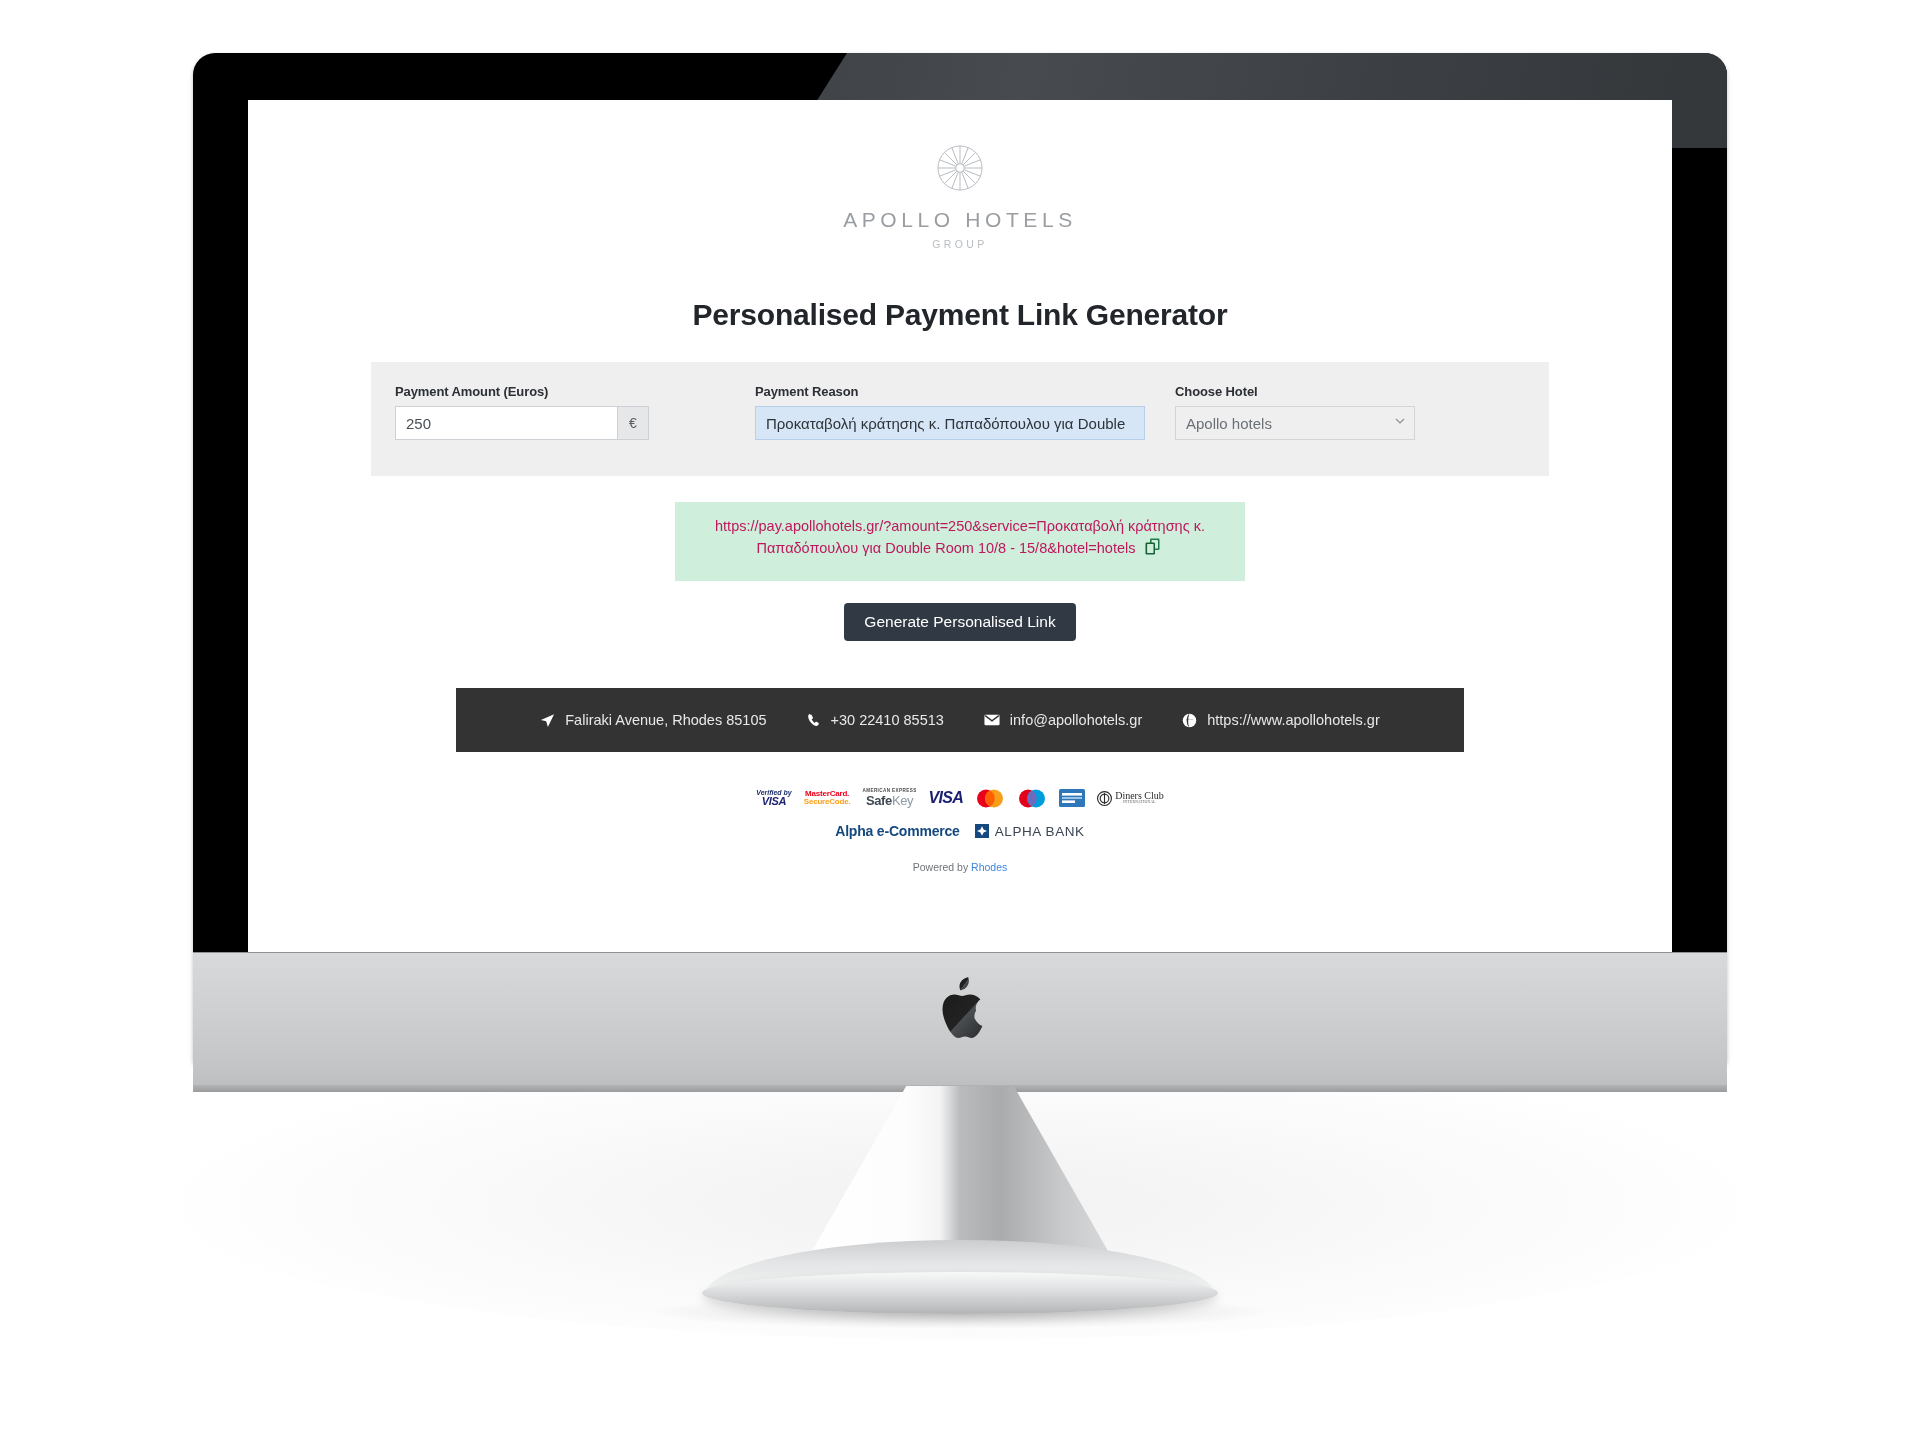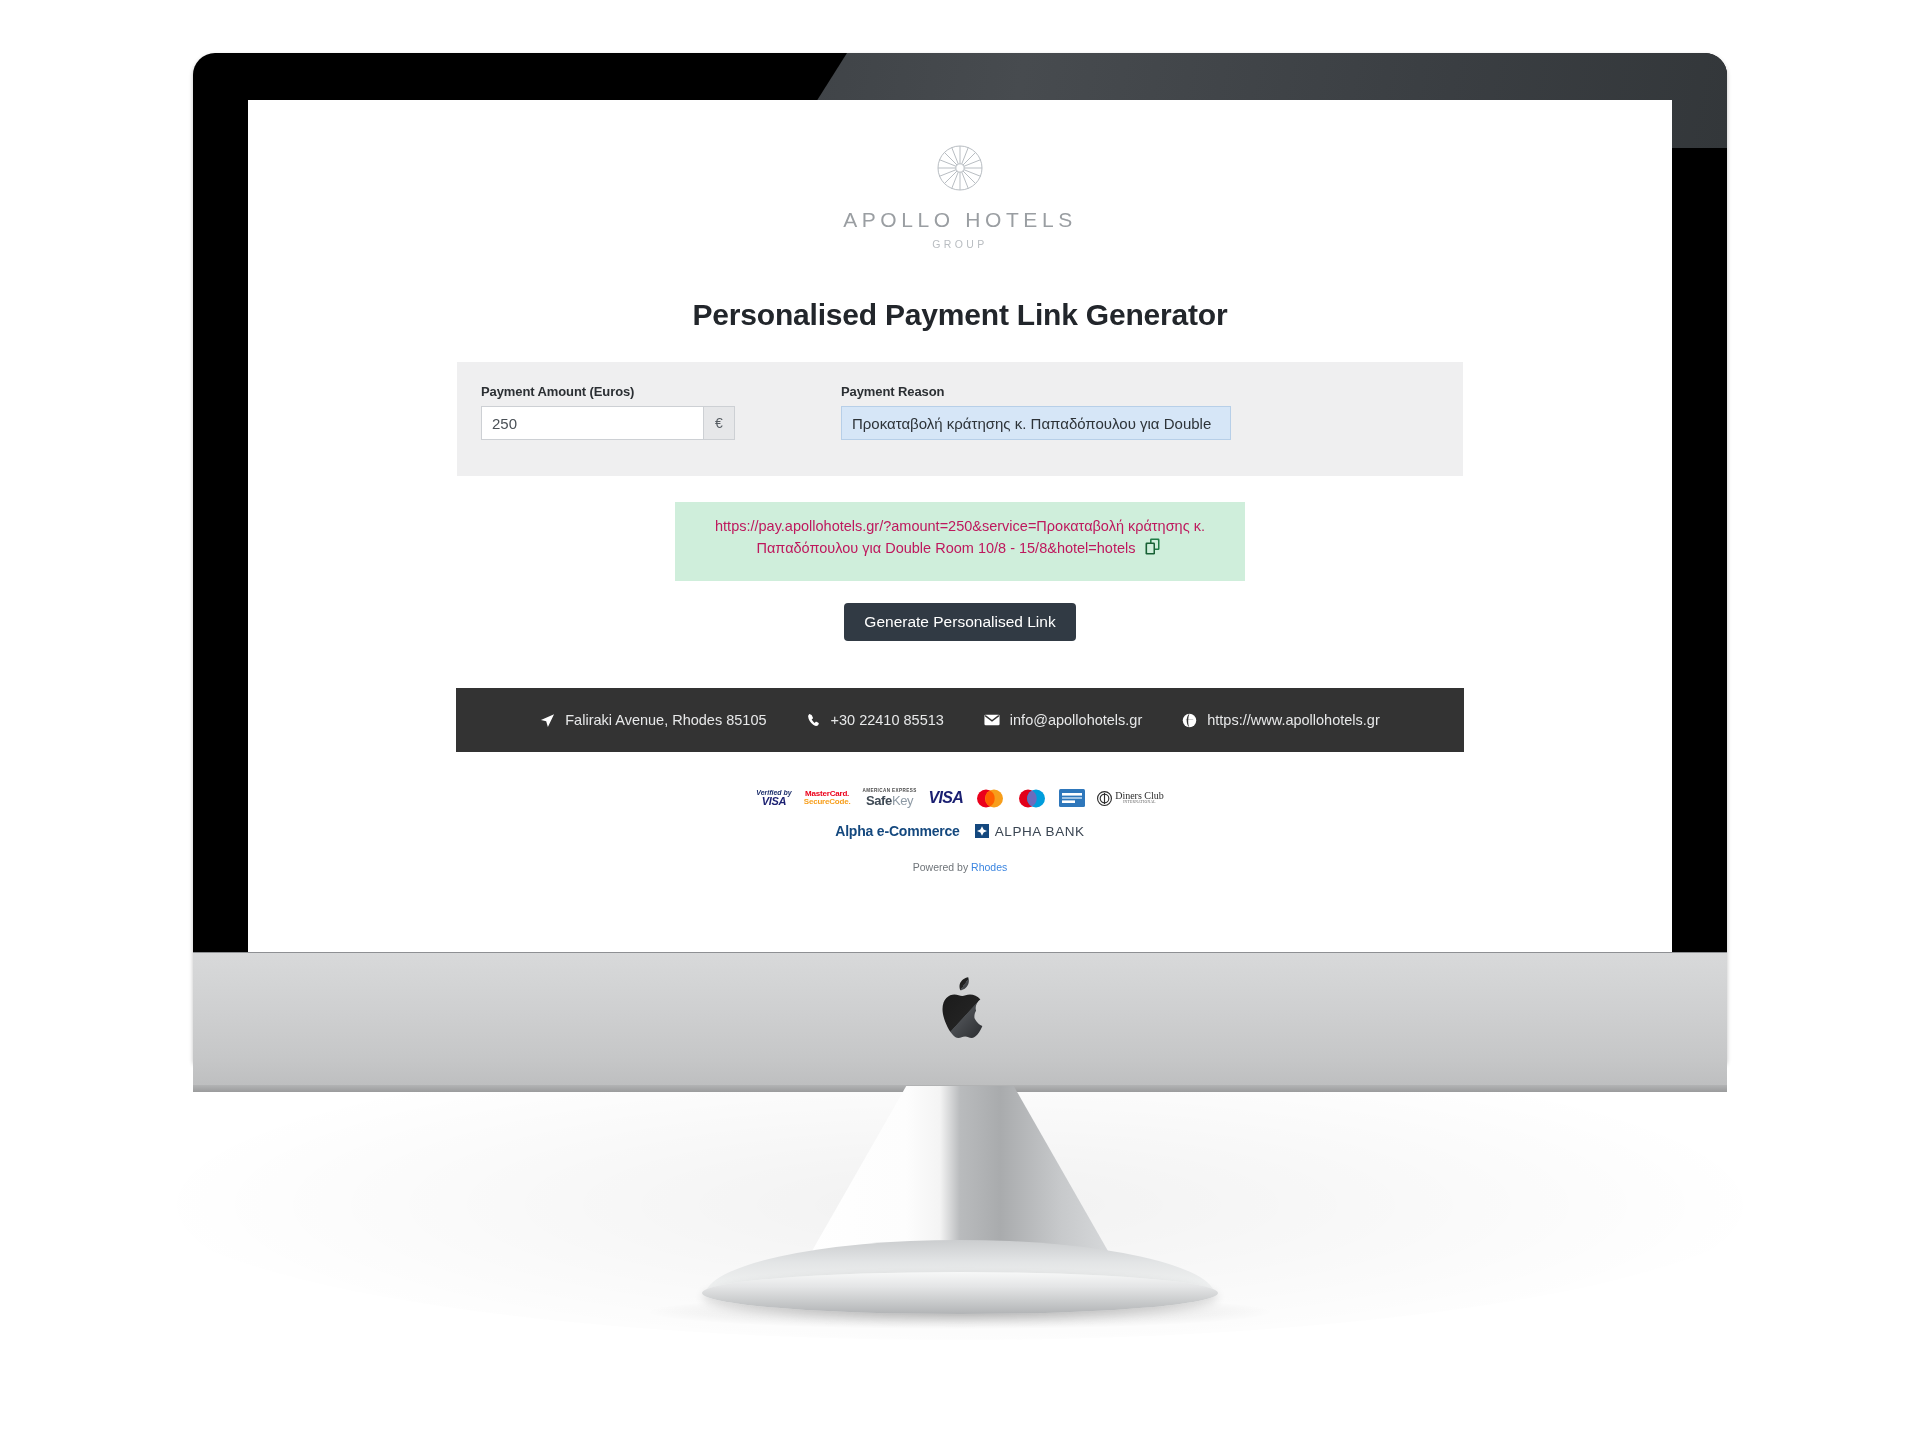--- a/index.html
+++ b/index.html
@@ -98,21 +98,21 @@
   .brand-sub {
     margin-top:6px; font-size:10.5px; letter-spacing:3.4px; color:#b9bdc1;
   }
 
   h1.page-title {
     margin:48px 0 0 0; text-align:center;
     font-size:30px; font-weight:700; color:#22262b; letter-spacing:-0.2px;
   }
 
   .form-panel {
-    margin:30px auto 0 auto; width:1006px; background:#efeff0;
+    margin:30px auto 0 auto; width:1178px; background:#efeff0;
     padding:22px 24px 36px 24px;
   }
   .form-row { display:flex; align-items:flex-start; gap:0; }
   .field { }
   .field.amount { width:300px; }
   .field.reason { width:390px; margin-left:60px; }
   .field.hotel  { width:240px; margin-left:30px; }
 
   .field-label {
     font-size:13px; font-weight:700; color:#2b2f33; margin-bottom:7px;
@@ -258,20 +258,31 @@
                 <input class="text-input" type="text" value="250" style="">
                 <div class="input-addon">€</div>
               </div>
             </div>
 
             <div class="field reason">
               <div class="field-label">Payment Reason</div>
               <div class="fake-input">Προκαταβολή κράτησης κ. Παπαδόπουλου για Double</div>
             </div>
 
+            <div class="field hotel">
+              <div class="field-label">Choose Hotel</div>
+              <div class="select-wrap">
+                <select class="hotel-select">
+                  <option>Apollo hotels</option>
+                </select>
+                <svg class="select-chevron" viewBox="0 0 10 6">
+                  <path d="M1 1 L5 5 L9 1" fill="none" stroke="#8b9096" stroke-width="1.2"></path>
+                </svg>
+              </div>
+            </div>
 
           </div>
         </div>
 
         <div class="link-box">
           <span>https://pay.apollohotels.gr/?amount=250&amp;service=Προκαταβολή κράτησης κ. Παπαδόπουλου για Double Room 10/8 - 15/8&amp;hotel=hotels</span><svg class="copy-icon" width="20" height="20" viewBox="0 0 20 20">
             <rect x="7" y="1.5" width="9.5" height="11.5" rx="1.2" fill="#1f7a45"></rect>
             <rect x="8.6" y="3" width="6.4" height="8.6" rx=".6" fill="#cfeedb"></rect>
             <rect x="2.5" y="5.5" width="9.5" height="12" rx="1.2" fill="#186035"></rect>
             <rect x="4.1" y="7" width="6.4" height="9" rx=".6" fill="#cfeedb"></rect>

